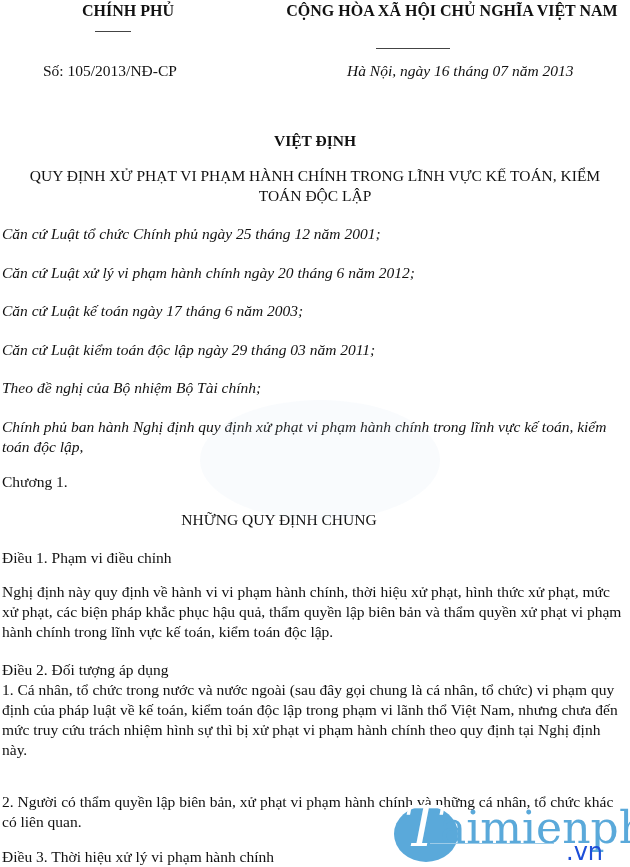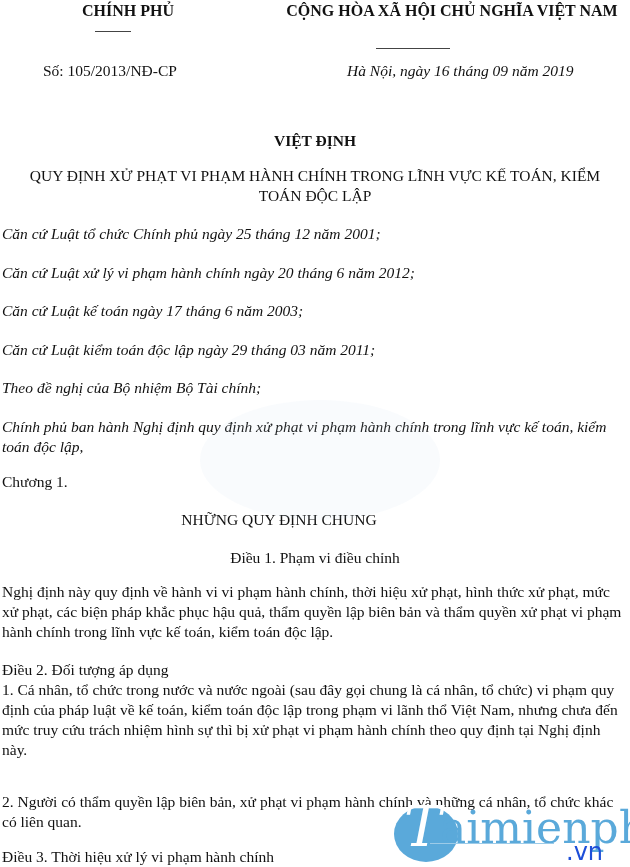--- a/index.html
+++ b/index.html
@@ -67,36 +67,36 @@
   <div>CHÍNH PHỦ</div>
 </div>
 <div class="rule" style="left:95px; top:31px; width:36px;"></div>
 
 <div class="abs hdr-right">
   <div>CỘNG HÒA XÃ HỘI CHỦ NGHĨA VIỆT NAM</div>
 </div>
 <div class="rule" style="left:376px; top:48px; width:74px;"></div>
 
 <div class="abs num">Số: 105/2013/NĐ-CP</div>
-<div class="abs place">Hà Nội, ngày 16 tháng 09 năm 2019</div>
+<div class="abs place">Hà Nội, ngày 16 tháng 07 năm 2013</div>
 
 <div class="abs title">VIỆT ĐỊNH</div>
 <div class="abs subtitle">QUY ĐỊNH XỬ PHẠT VI PHẠM HÀNH CHÍNH TRONG LĨNH VỰC KẾ TOÁN, KIỂM TOÁN ĐỘC LẬP</div>
 
 <div class="para it" style="top:224px;">Căn cứ Luật tổ chức Chính phủ ngày 25 tháng 12 năm 2001;</div>
 <div class="para it" style="top:263px;">Căn cứ Luật xử lý vi phạm hành chính ngày 20 tháng 6 năm 2012;</div>
 <div class="para it" style="top:301px;">Căn cứ Luật kế toán ngày 17 tháng 6 năm 2003;</div>
 <div class="para it" style="top:340px;">Căn cứ Luật kiểm toán độc lập ngày 29 tháng 03 năm 2011;</div>
 <div class="para it" style="top:378px;">Theo đề nghị của Bộ nhiệm Bộ Tài chính;</div>
 <div class="para it" style="top:417px;">Chính phủ ban hành Nghị định quy định xử phạt vi phạm hành chính trong lĩnh vực kế toán, kiểm toán độc lập,</div>
 
 <div class="para bold" style="top:472px;">Chương 1.</div>
 <div class="para bold center" style="top:510px;">NHỮNG QUY ĐỊNH CHUNG</div>
 
-<div class="para bold" style="top:548px;text-align:center;">Điều 1. Phạm vi điều chỉnh</div>
+<div class="para bold" style="top:548px;">Điều 1. Phạm vi điều chỉnh</div>
 <div class="para" style="top:582px;">Nghị định này quy định về hành vi vi phạm hành chính, thời hiệu xử phạt, hình thức xử phạt, mức xử phạt, các biện pháp khắc phục hậu quả, thẩm quyền lập biên bản và thẩm quyền xử phạt vi phạm hành chính trong lĩnh vực kế toán, kiểm toán độc lập.</div>
 
 <div class="para bold" style="top:660px;">Điều 2. Đối tượng áp dụng</div>
 <div class="para" style="top:680px;">1. Cá nhân, tổ chức trong nước và nước ngoài (sau đây gọi chung là cá nhân, tổ chức) vi phạm quy định của pháp luật về kế toán, kiểm toán độc lập trong phạm vi lãnh thổ Việt Nam, nhưng chưa đến mức truy cứu trách nhiệm hình sự thì bị xử phạt vi phạm hành chính theo quy định tại Nghị định này.</div>
 <div class="para" style="top:792px;">2. Người có thẩm quyền lập biên bản, xử phạt vi phạm hành chính và những cá nhân, tổ chức khác có liên quan.</div>
 
 <div class="para bold" style="top:847px;">Điều 3. Thời hiệu xử lý vi phạm hành chính</div>
 
 <div class="wm wm-faint"></div>
 <div class="wm wm-circle"></div>

